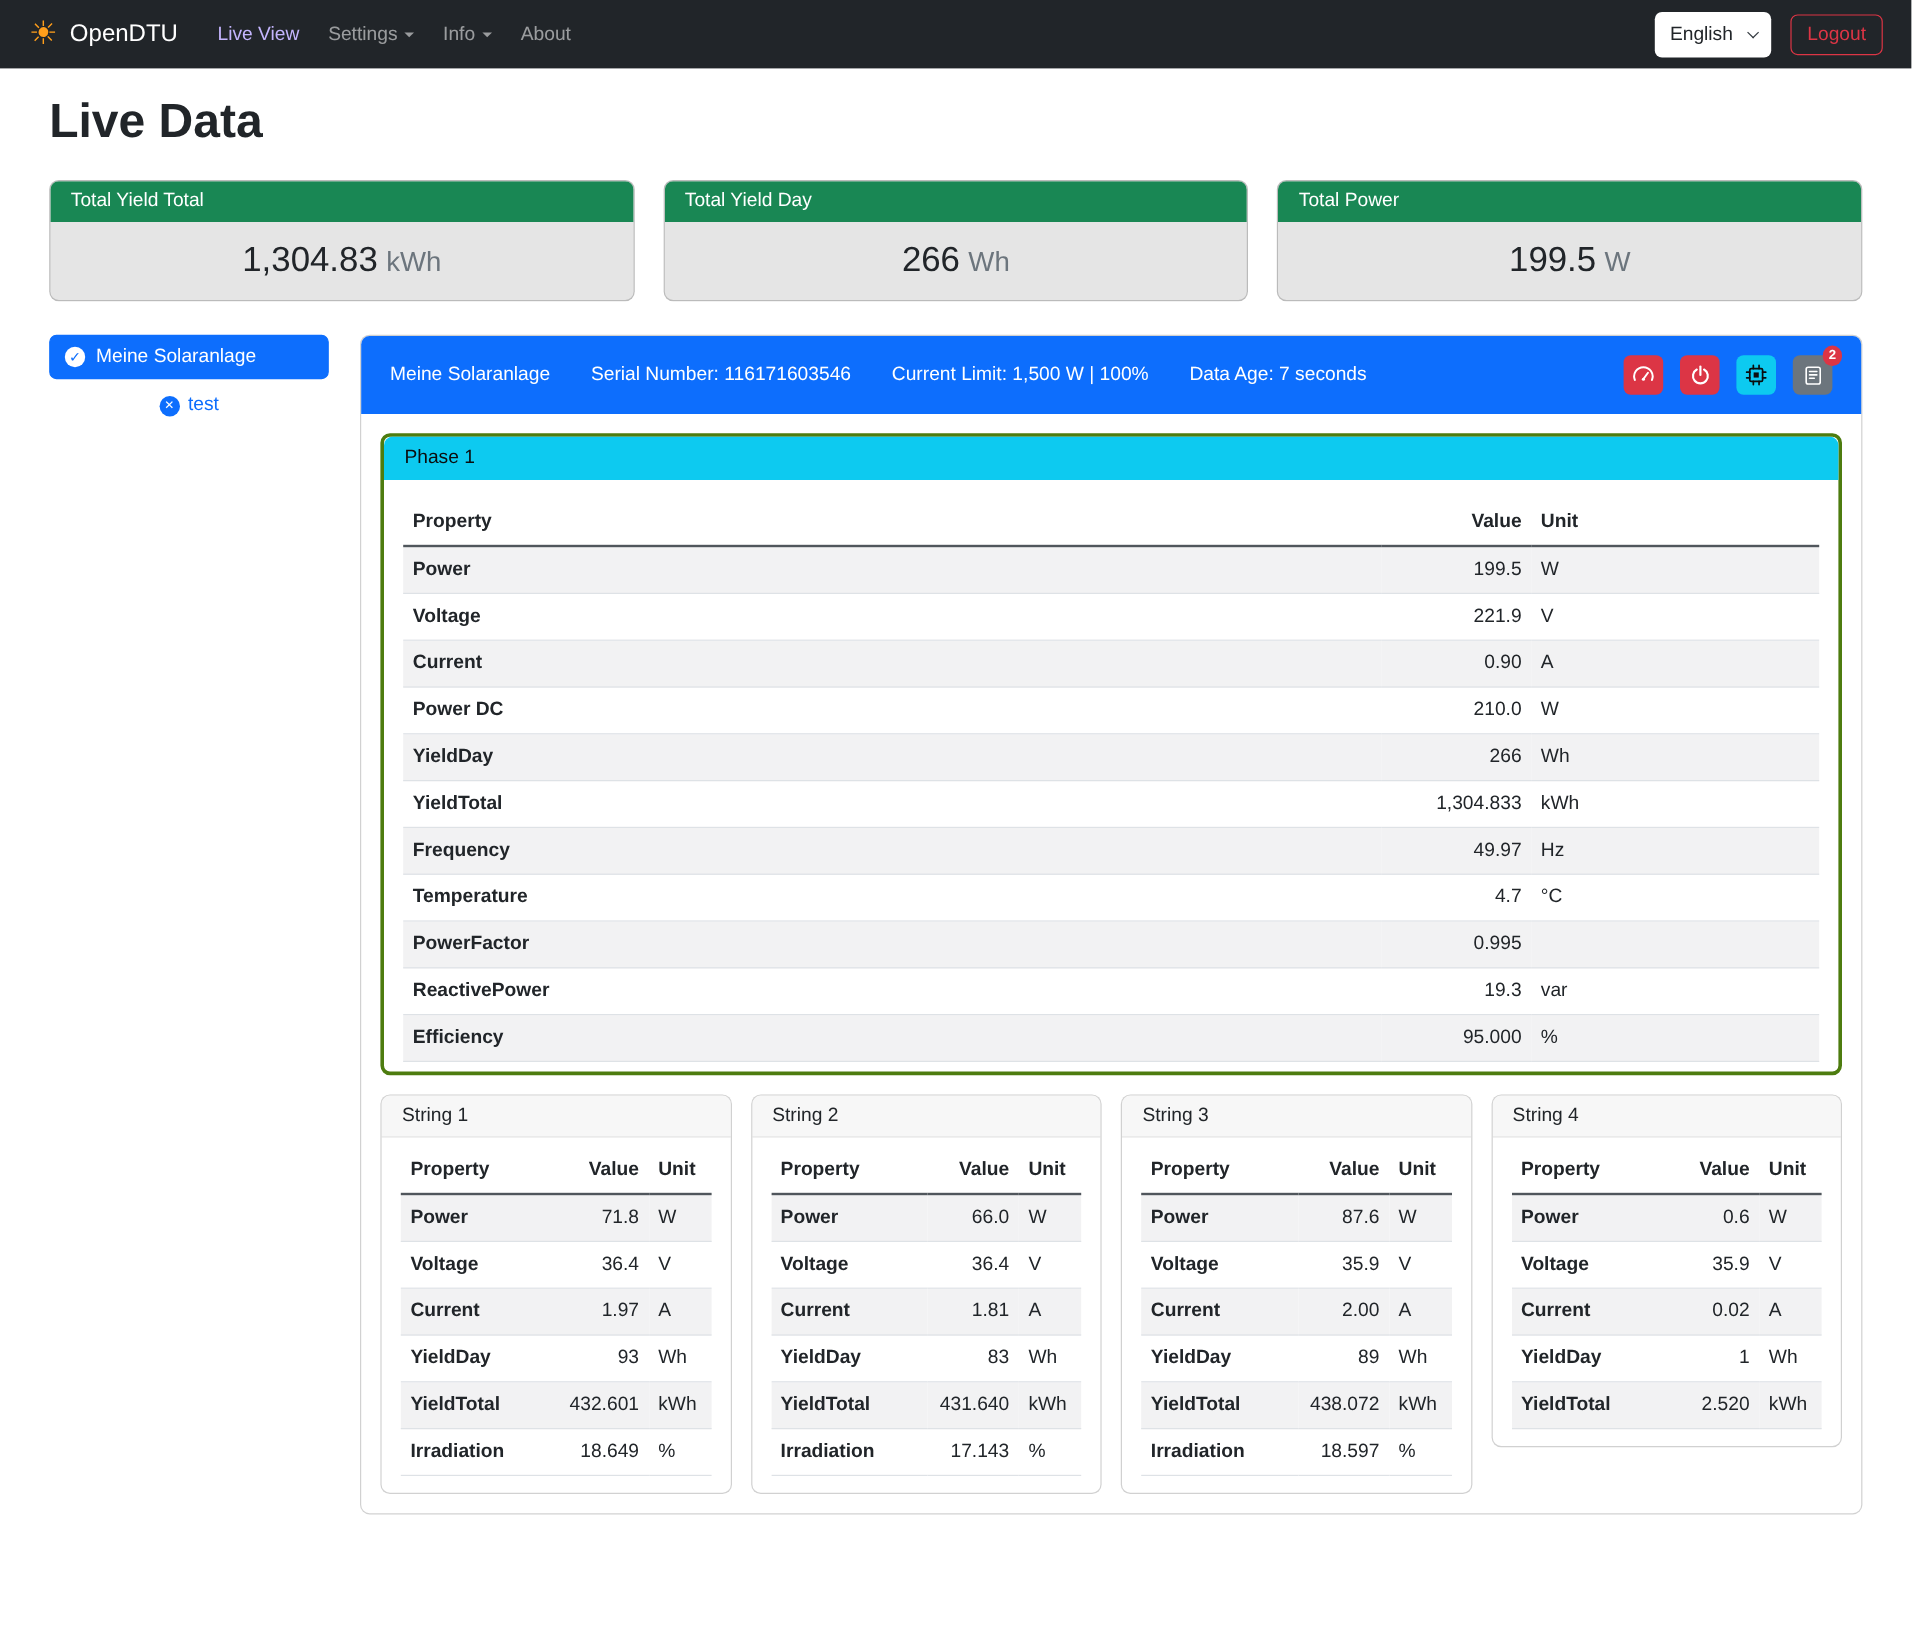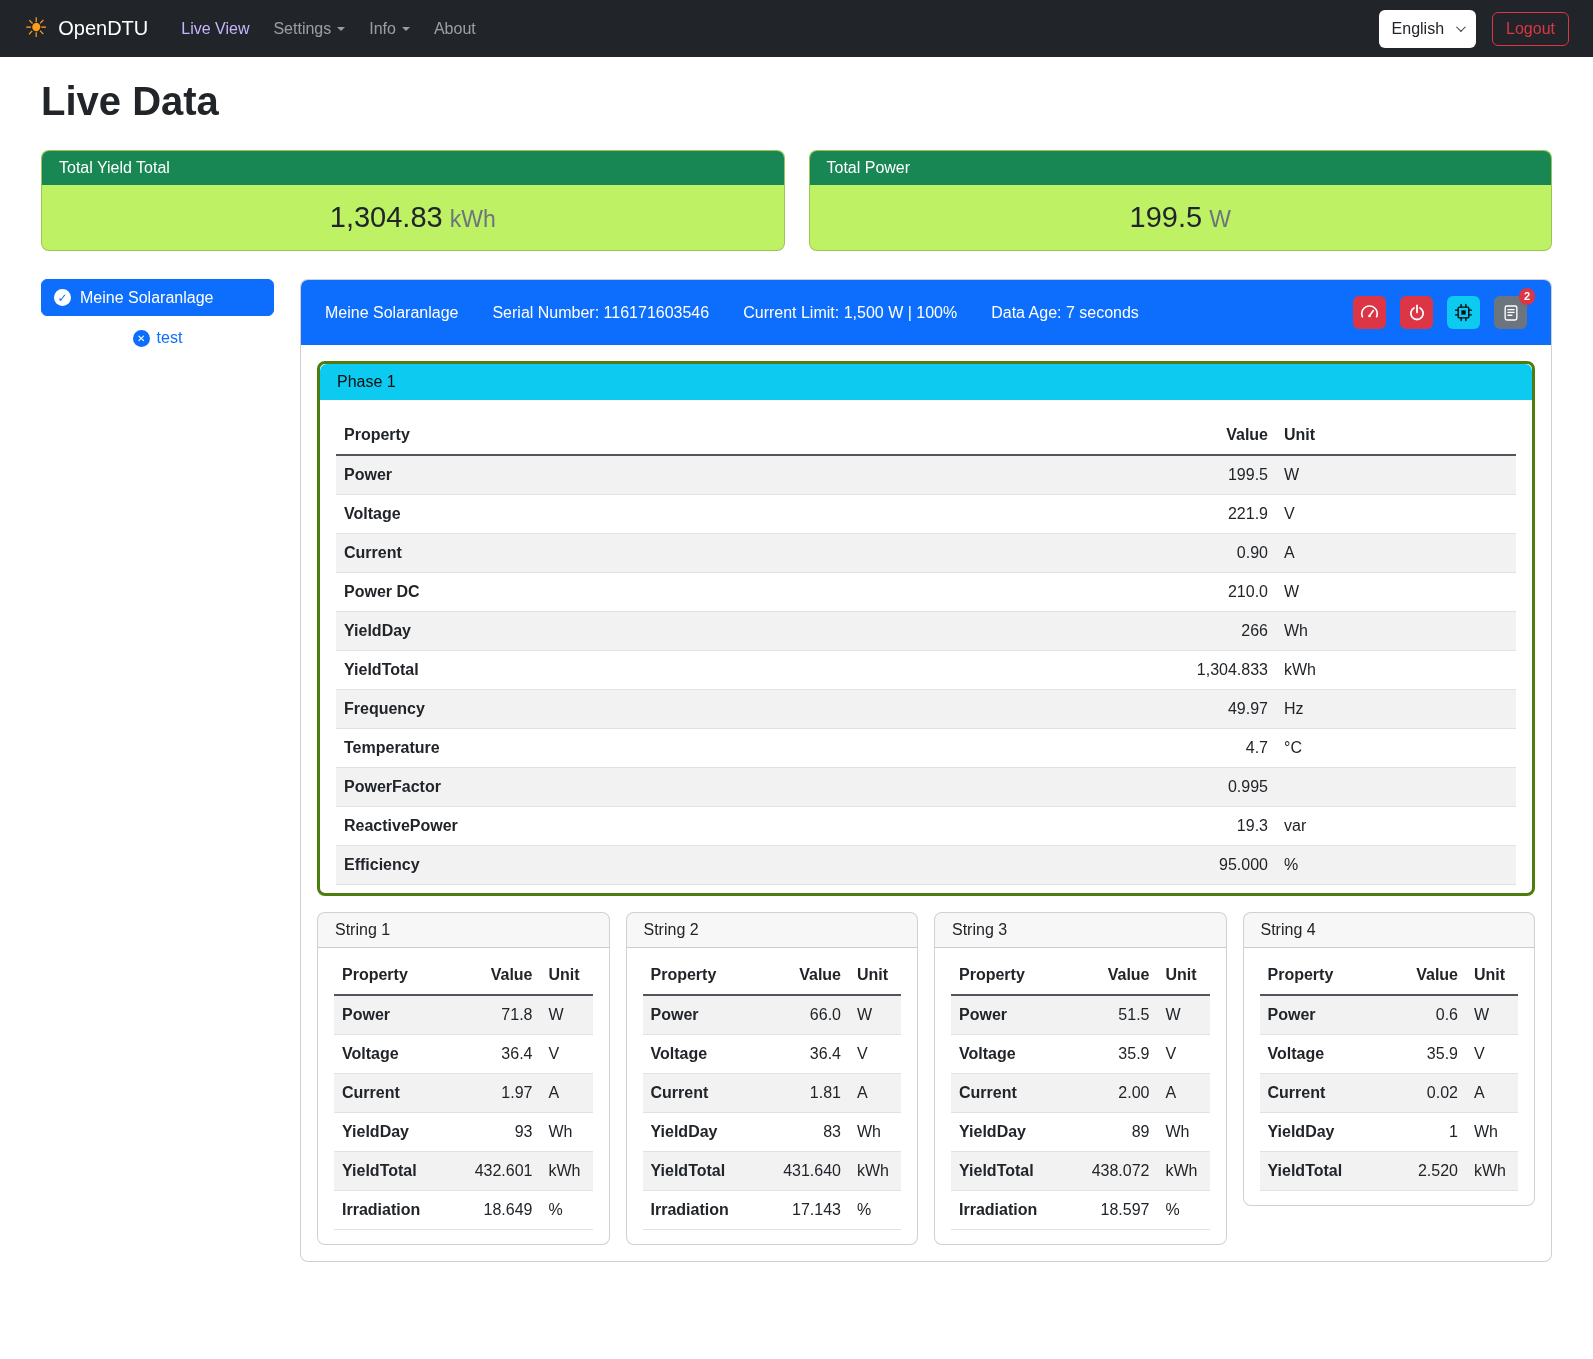--- a/index.html
+++ b/index.html
@@ -74,21 +74,21 @@
 
   
   main { padding: 14px 41px 26px; }
   .page-title { font-size: 40px; font-weight: 600; margin: 8px 0 26px; color: #212529; }
 
   .summary-row { display: flex; gap: 24px; margin-bottom: 28px; }
   .summary-card {
     flex: 1;
     border: 1px solid rgba(0,0,0,.18);
     border-radius: 8px;
-    background: #bef264;
+    background: #e5e5e5;
     overflow: hidden;
   }
   .summary-card .card-header {
     background: #198754;
     color: #fff;
     padding: 8px 17px;
     font-size: 16px;
   }
   .summary-card .card-body { padding: 16px; text-align: center; }
   .summary-value { font-size: 29px; font-weight: 400; color: #212529; }
@@ -248,20 +248,26 @@
 </nav>
 
 <main>
   <h1 class="page-title">Live Data</h1>
 
   <div class="summary-row">
     <div class="summary-card">
       <div class="card-header">Total Yield Total</div>
       <div class="card-body">
         <span class="summary-value">1,304.83</span><span class="summary-unit">kWh</span>
+      </div>
+    </div>
+    <div class="summary-card">
+      <div class="card-header">Total Yield Day</div>
+      <div class="card-body">
+        <span class="summary-value">266</span><span class="summary-unit">Wh</span>
       </div>
     </div>
     <div class="summary-card">
       <div class="card-header">Total Power</div>
       <div class="card-body">
         <span class="summary-value">199.5</span><span class="summary-unit">W</span>
       </div>
     </div>
   </div>
 
@@ -509,21 +515,21 @@
                 <thead>
                   <tr>
                     <th>Property</th>
                     <th class="val">Value</th>
                     <th>Unit</th>
                   </tr>
                 </thead>
                 <tbody>
                     <tr>
                       <th>Power</th>
-                      <td class="val">51.5</td>
+                      <td class="val">87.6</td>
                       <td class="unit">W</td>
                     </tr>
                     <tr>
                       <th>Voltage</th>
                       <td class="val">35.9</td>
                       <td class="unit">V</td>
                     </tr>
                     <tr>
                       <th>Current</th>
                       <td class="val">2.00</td>

